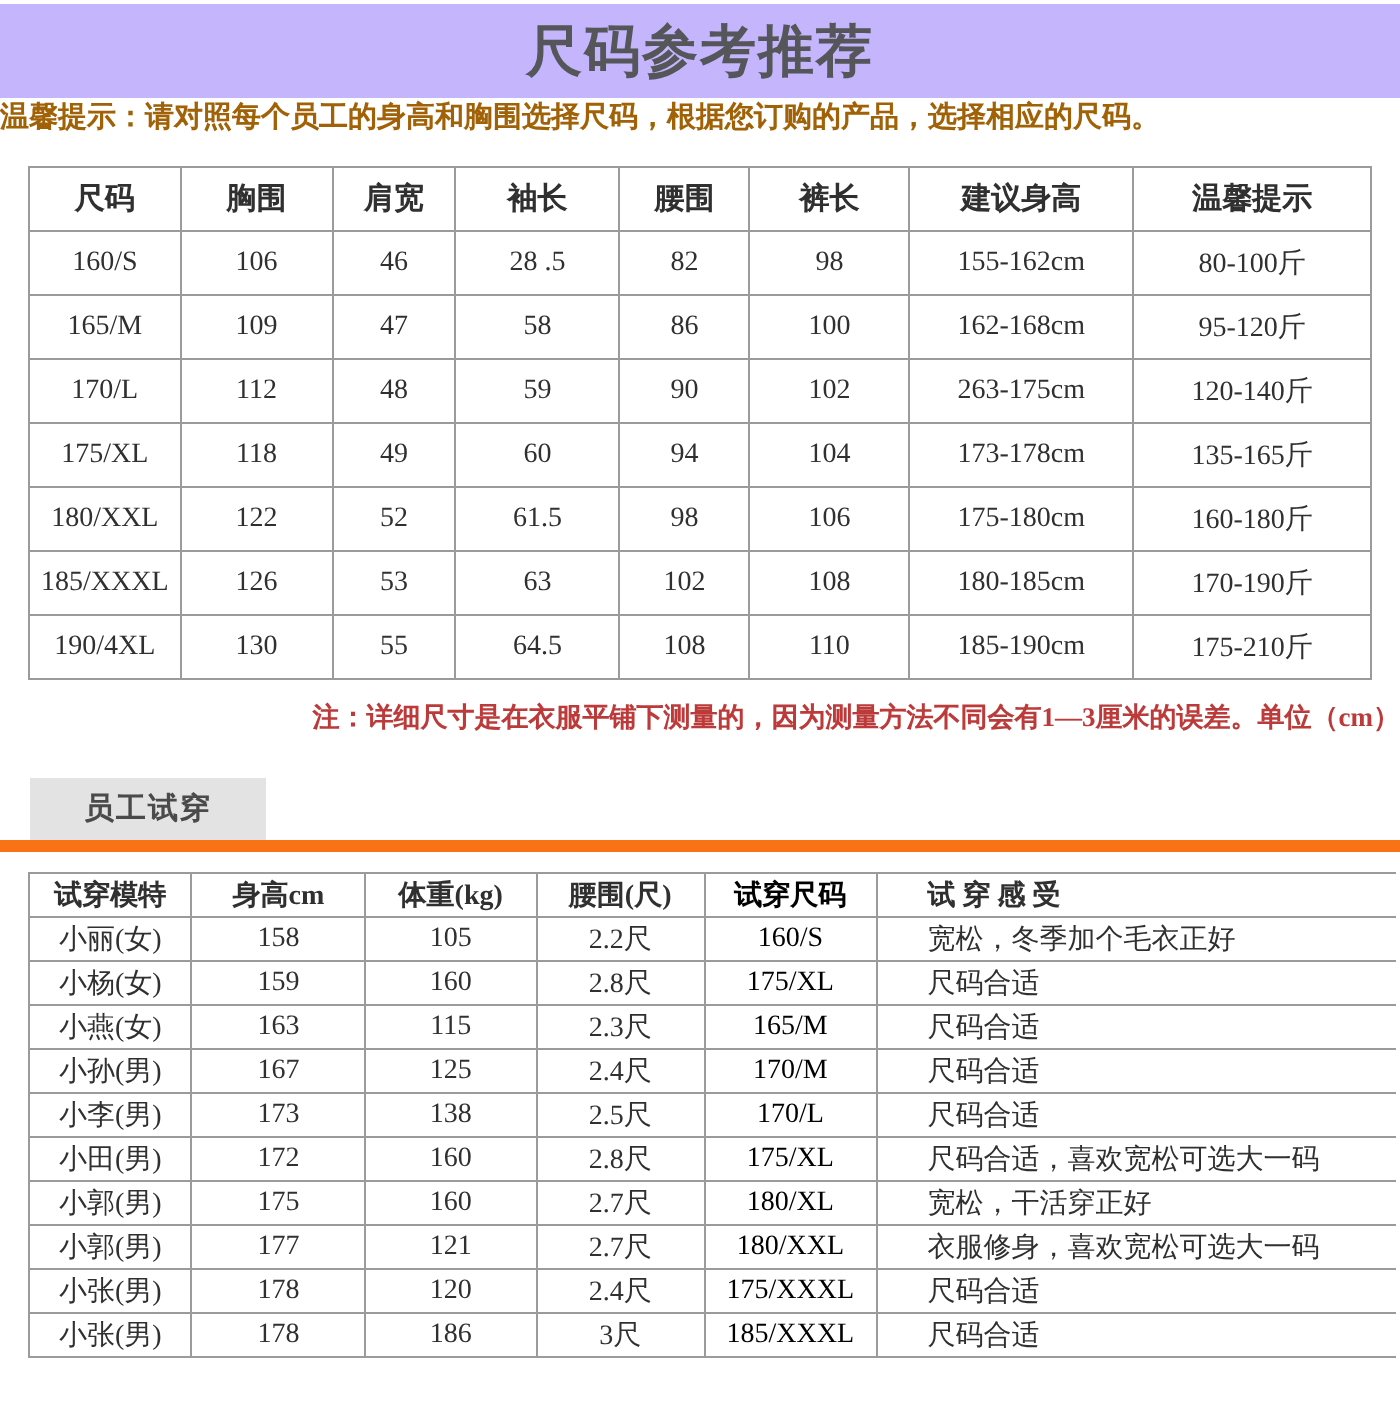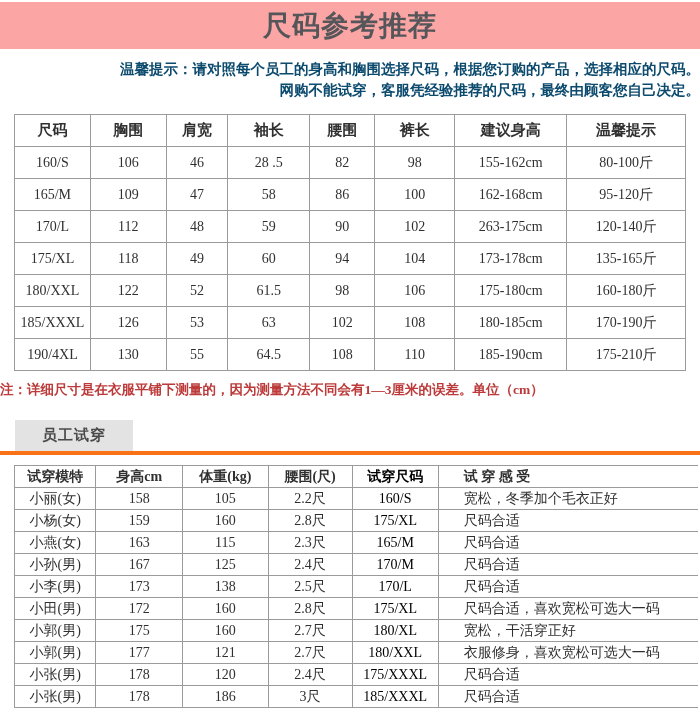--- a/index.html
+++ b/index.html
@@ -4,50 +4,50 @@
 <style>
   html,body{margin:0;padding:0;}
   body{
     width:700px;height:711px;
     background:#ffffff;
     font-family:"Liberation Sans","DejaVu Sans",sans-serif;
     overflow:hidden;
   }
   
   .header-bar{
-    margin-top:2px;height:47px;background:#fca5a5;
+    margin-top:2px;height:47px;background:#c4b5fd;
     display:flex;align-items:center;justify-content:center;
   }
   .header-bar h1{
     margin:0;font-size:28px;font-weight:bold;color:#55565a;letter-spacing:1px;
   }
   
   .tips{
-    margin-top:10px;text-align:right;
-    font-size:14.5px;font-weight:bold;color:#0c4a6e;line-height:21px;
+    margin-top:0;text-align:left;
+    font-size:14.5px;font-weight:bold;color:#a16207;line-height:21px;
   }
   
   table{border-collapse:collapse;table-layout:fixed;}
   .size-table{
     margin:13px 0 0 14px;width:672px;
     font-family:"Liberation Serif","DejaVu Serif",serif;color:#303030;
   }
   .size-table th,.size-table td{
     border:1px solid #9b9b9b;text-align:center;height:31px;padding:0;font-size:14px;
   }
   .size-table th{font-size:15px;font-weight:bold;margin-left:20px;}
   
   .note{
-    margin-top:10px;text-align:left;
+    margin-top:10px;text-align:right;
     color:#bc3a3a;font-weight:bold;font-size:13.5px;
     font-family:"Liberation Serif","DejaVu Serif",serif;
   }
   
   .section-head{
-    margin-top:21px;border-bottom:4px solid #f97316;padding-left:15px;
+    margin-top:21px;border-bottom:6px solid #f97316;padding-left:15px;
   }
   .section-tab{
     display:inline-block;background:#e3e3e3;color:#4a4a4a;
     font-weight:bold;font-size:15px;padding:6px 27px;letter-spacing:1px;
   }
   
   .tryon-table{
     margin:10px 0 0 14px;width:684px;
     font-family:"Liberation Serif","DejaVu Serif",serif;color:#303030;
   }
@@ -61,21 +61,20 @@
 </style>
 </head>
 <body>
 
 <div class="header-bar">
   <h1>尺码参考推荐</h1>
 </div>
 
 <div class="tips">
   <div>温馨提示：请对照每个员工的身高和胸围选择尺码，根据您订购的产品，选择相应的尺码。</div>
-  <div>网购不能试穿，客服凭经验推荐的尺码，最终由顾客您自己决定。</div>
 </div>
 
 <table class="size-table">
     <colgroup>
       <col style="width: 11.3%;">
       <col style="width: 11.3%;">
       <col style="width: 9.2%;">
       <col style="width: 12.2%;">
       <col style="width: 9.7%;">
       <col style="width: 11.9%;">

